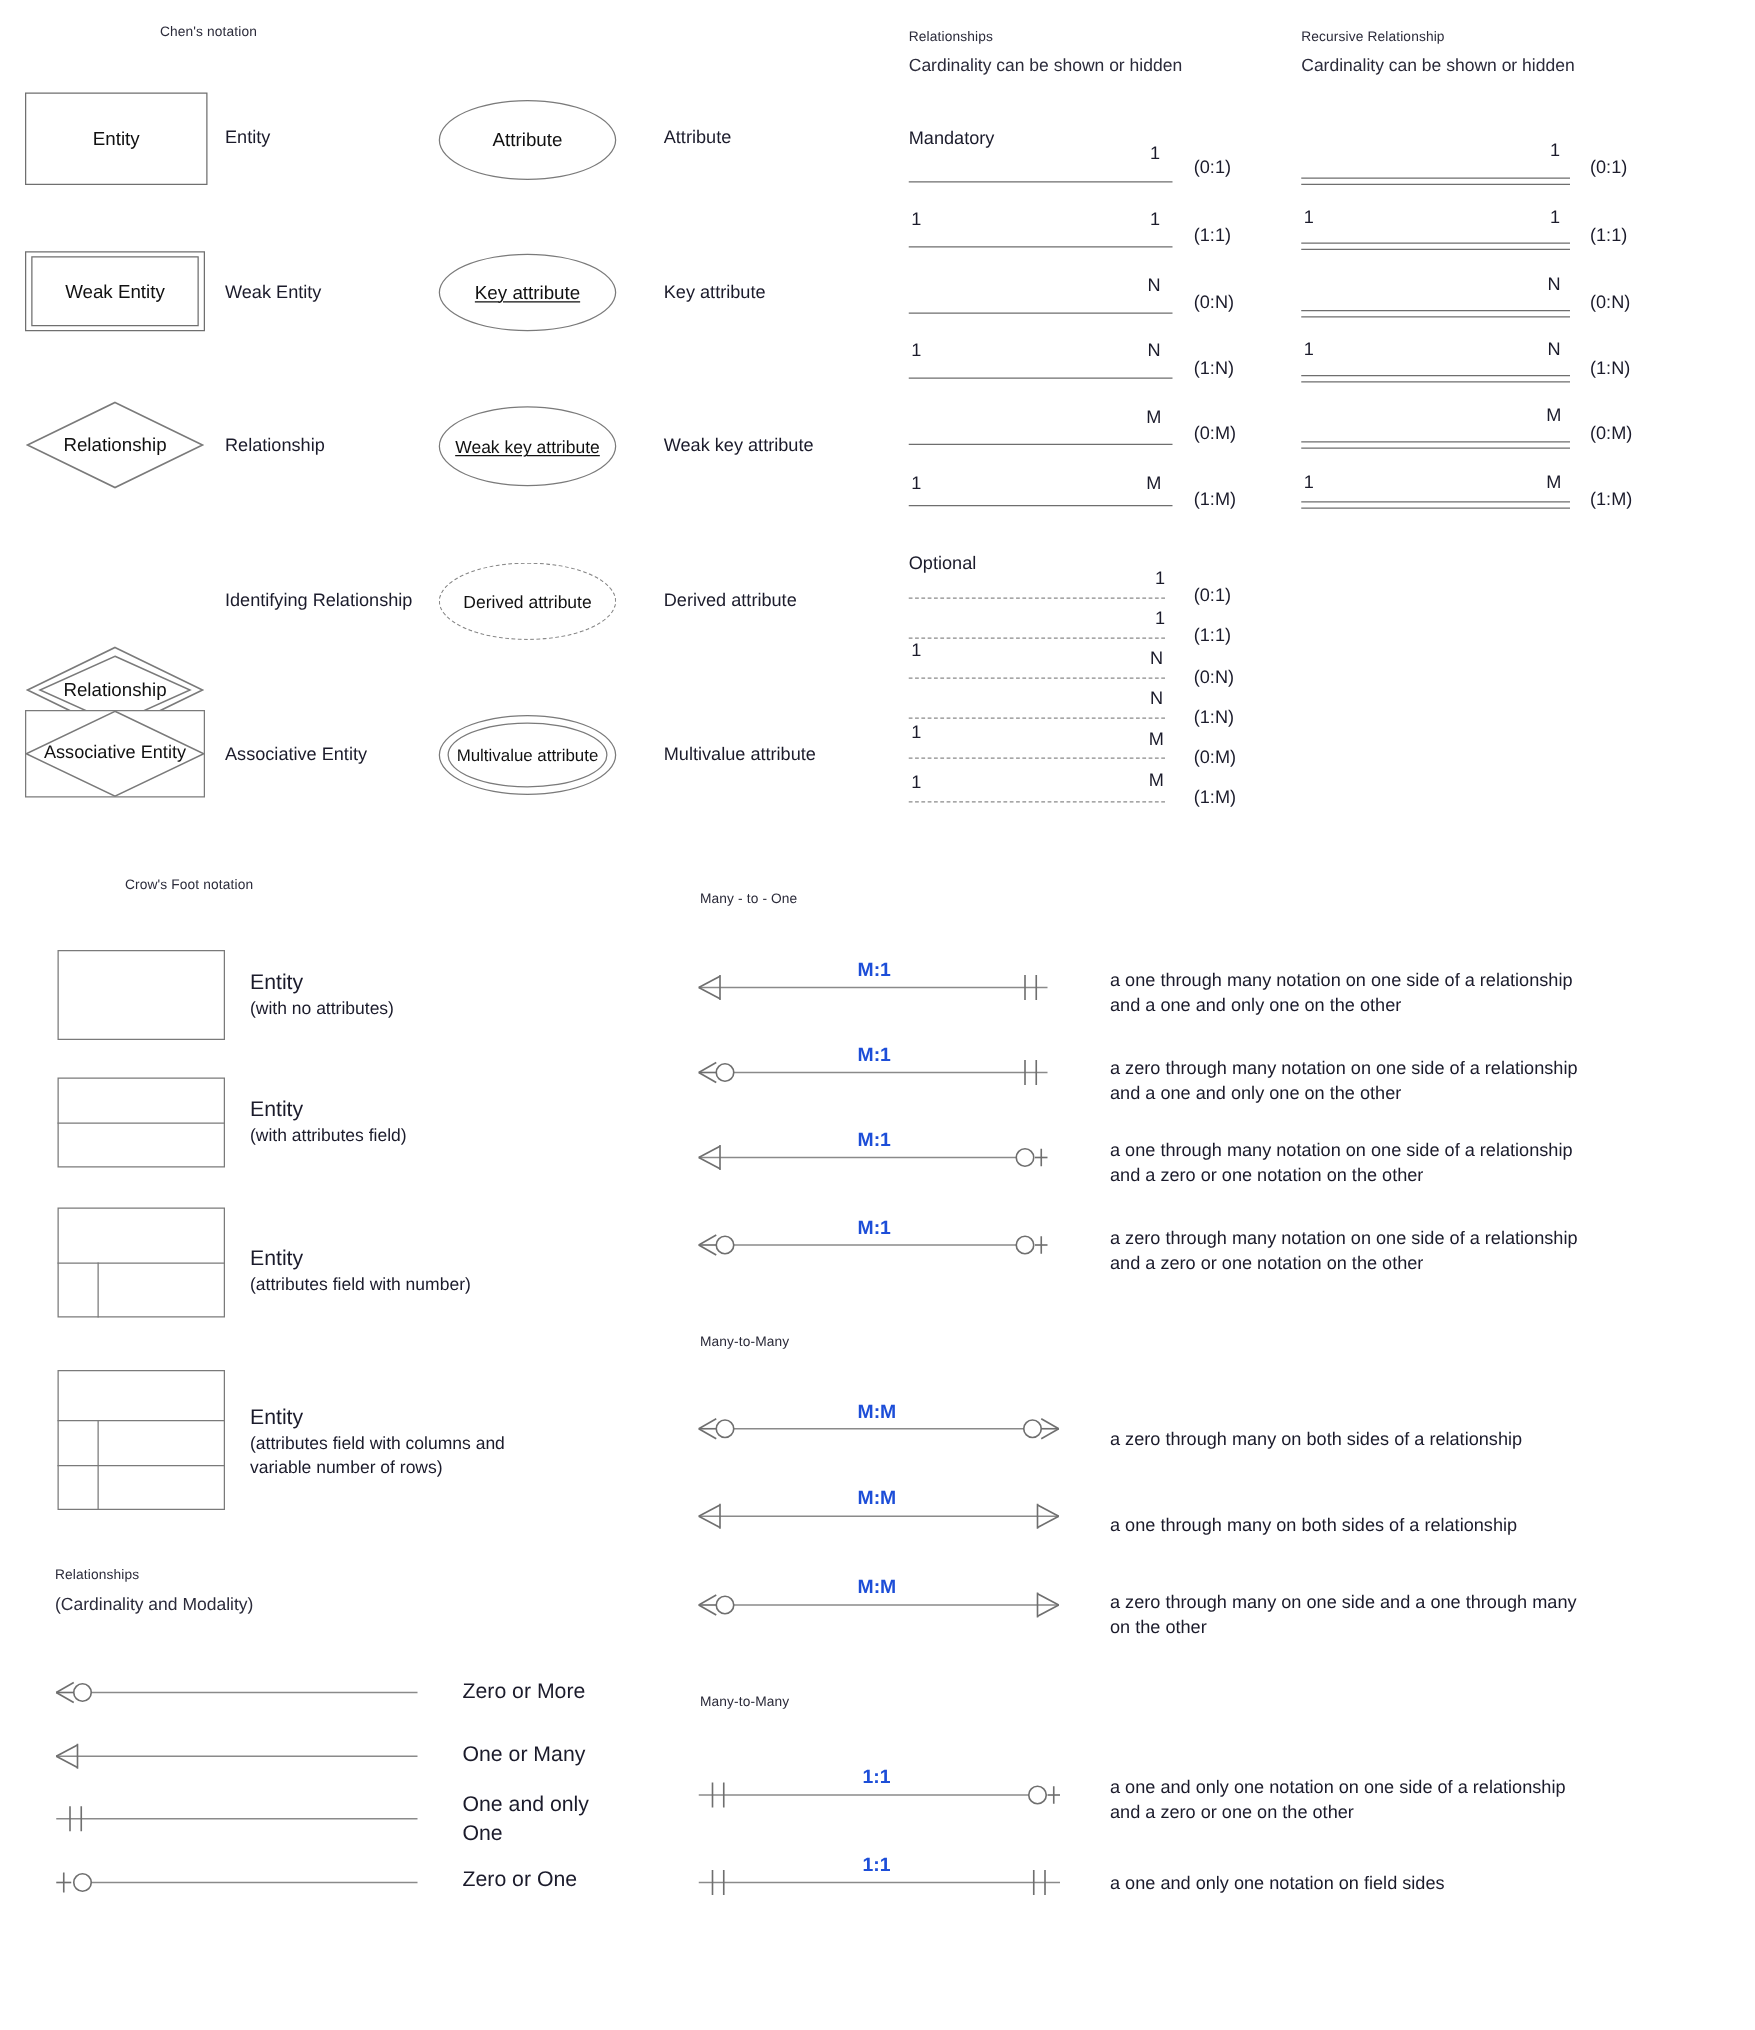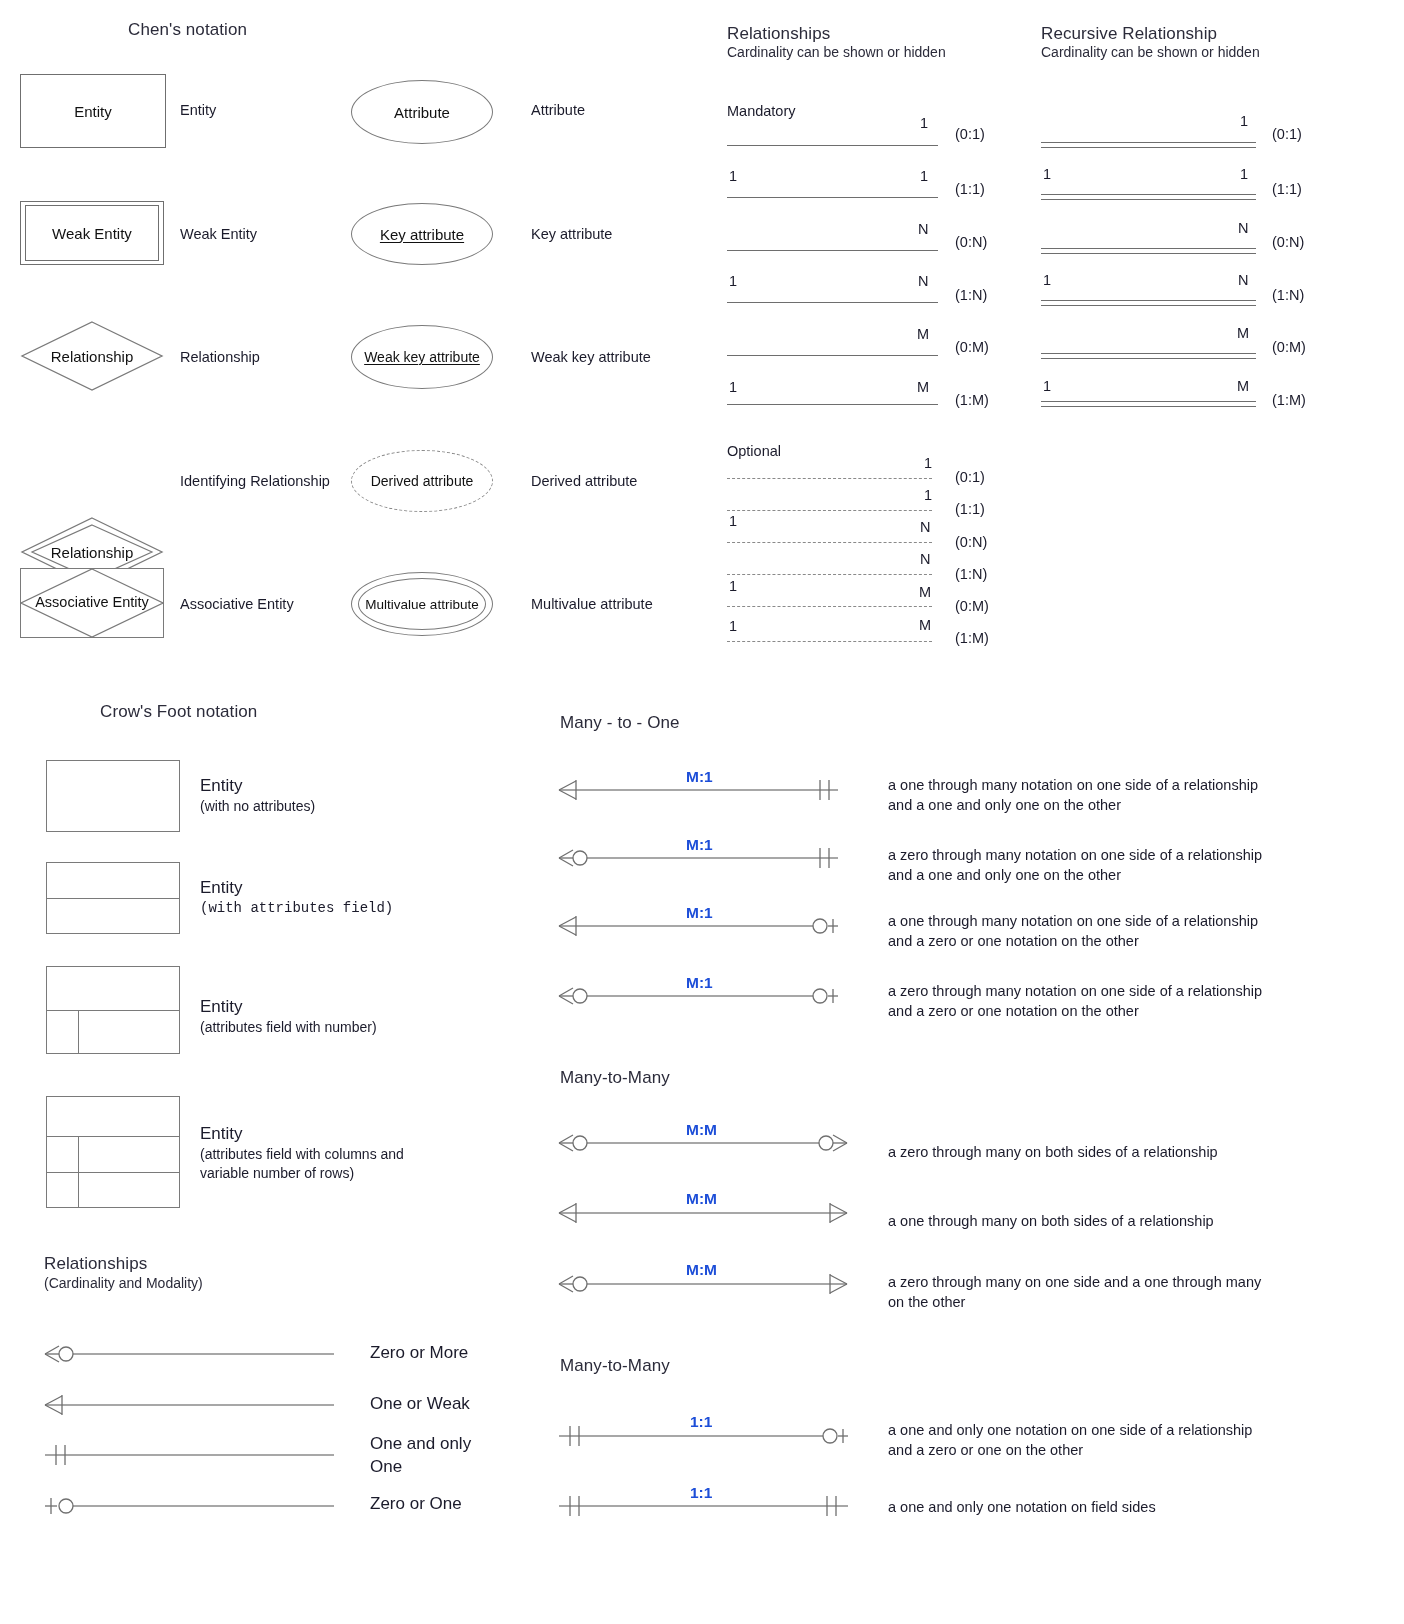--- a/index.html
+++ b/index.html
@@ -2,21 +2,21 @@
 <html><head>
 <meta charset="utf-8">
 <style>
   html,body{margin:0;padding:0;background:#ffffff;}
   body{
     width:1404px;height:1624px;position:relative;overflow:hidden;
     font-family:"Liberation Sans", sans-serif;
     color:#1b1b2b;
   }
   .abs{position:absolute;}
-  .sec-title{font-size:17px;color:#2b2b3a;letter-spacing:.1px;}
+  .sec-title{font-size:11px;color:#2b2b3a;letter-spacing:.1px;}
   .sec-sub{font-size:14px;color:#2b2b3a;}
   .lbl{font-size:14.5px;color:#1b1b2b;line-height:1.35;}
   .lbl-big{font-size:17px;color:#1b1b2b;}
   .lbl-sm{font-size:14px;color:#1b1b2b;line-height:1.35;}
   .shape-text{font-size:15px;color:#111;}
 
   
   .rect-ent{border:1.4px solid #6f6f6f;background:#fff;display:flex;align-items:center;justify-content:center;}
   .rect-weak-outer{border:1.4px solid #6f6f6f;background:#fff;padding:4px;display:flex;align-items:center;justify-content:center;}
   .rect-weak-inner{border:1.2px solid #6f6f6f;width:100%;height:100%;display:flex;align-items:center;justify-content:center;}
@@ -231,21 +231,21 @@
 
 <div class="abs sec-title" style="left:100px;top:702px;">Crow's Foot notation</div>
 
 <div class="cf-box" style="left:46px;top:760px;width:134px;height:72px;"></div>
 <div class="abs lbl-big" style="left:200px;top:776px;">Entity</div>
 <div class="abs lbl-sm" style="left:200px;top:797px;">(with no attributes)</div>
 
 <div class="cf-box" style="left:46px;top:862px;width:134px;height:72px;"></div>
 <div class="cf-div-h" style="left:46px;top:898px;width:134px;"></div>
 <div class="abs lbl-big" style="left:200px;top:878px;">Entity</div>
-<div class="abs lbl-sm" style="left:200px;top:899px;font-family:Liberation Mono, monospace;">(with attributes field)</div>
+<div class="abs lbl-sm" style="left:200px;top:899px;">(with attributes field)</div>
 
 <div class="cf-box" style="left:46px;top:966px;width:134px;height:88px;"></div>
 <div class="cf-div-h" style="left:46px;top:1010px;width:134px;"></div>
 <div class="cf-div-v" style="left:78px;top:1010px;height:44px;"></div>
 <div class="abs lbl-big" style="left:200px;top:997px;">Entity</div>
 <div class="abs lbl-sm" style="left:200px;top:1018px;">(attributes field with number)</div>
 
 <div class="cf-box" style="left:46px;top:1096px;width:134px;height:112px;"></div>
 <div class="cf-div-h" style="left:46px;top:1136px;width:134px;"></div>
 <div class="cf-div-h" style="left:46px;top:1172px;width:134px;"></div>
@@ -269,21 +269,21 @@
 <div class="abs lbl-big" style="left:370px;top:1343px;">Zero or More</div>
 
 <div class="conn abs" style="left:44px;top:1391px;">
   <svg width="290" height="28" viewBox="0 0 290 28">
     <line x1="1" y1="14" x2="290" y2="14" stroke="#8a8a8a" stroke-width="1.3"></line>
     <line x1="1" y1="14" x2="18" y2="5" stroke="#6f6f6f" stroke-width="1.3"></line>
     <line x1="1" y1="14" x2="18" y2="23" stroke="#6f6f6f" stroke-width="1.3"></line>
     <line x1="18" y1="4" x2="18" y2="24" stroke="#6f6f6f" stroke-width="1.3"></line>
   </svg>
 </div>
-<div class="abs lbl-big" style="left:370px;top:1394px;">One or Weak</div>
+<div class="abs lbl-big" style="left:370px;top:1394px;">One or Many</div>
 
 <div class="conn abs" style="left:44px;top:1441px;">
   <svg width="290" height="28" viewBox="0 0 290 28">
     <line x1="1" y1="14" x2="290" y2="14" stroke="#8a8a8a" stroke-width="1.3"></line>
     <line x1="12" y1="4" x2="12" y2="24" stroke="#6f6f6f" stroke-width="1.3"></line>
     <line x1="21" y1="4" x2="21" y2="24" stroke="#6f6f6f" stroke-width="1.3"></line>
   </svg>
 </div>
 <div class="abs lbl-big" style="left:370px;top:1433px;white-space:pre-line;line-height:1.35;">One and only
 One</div>

